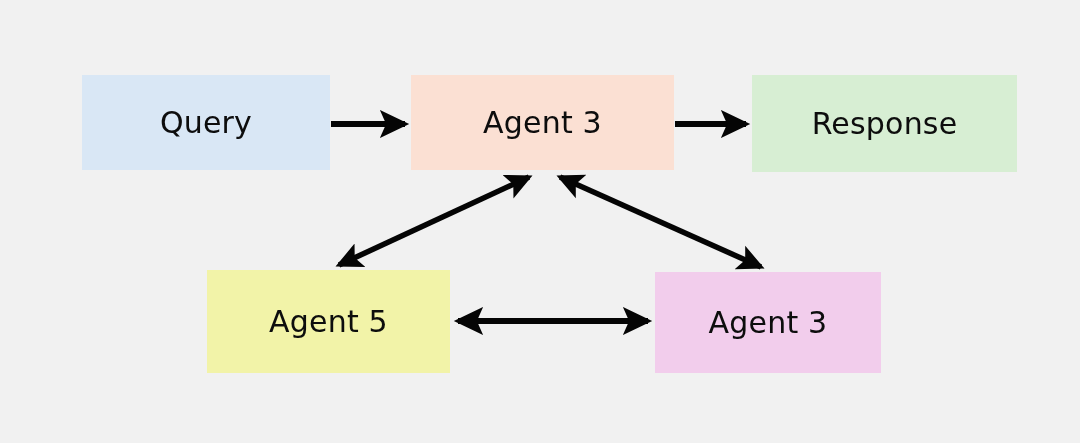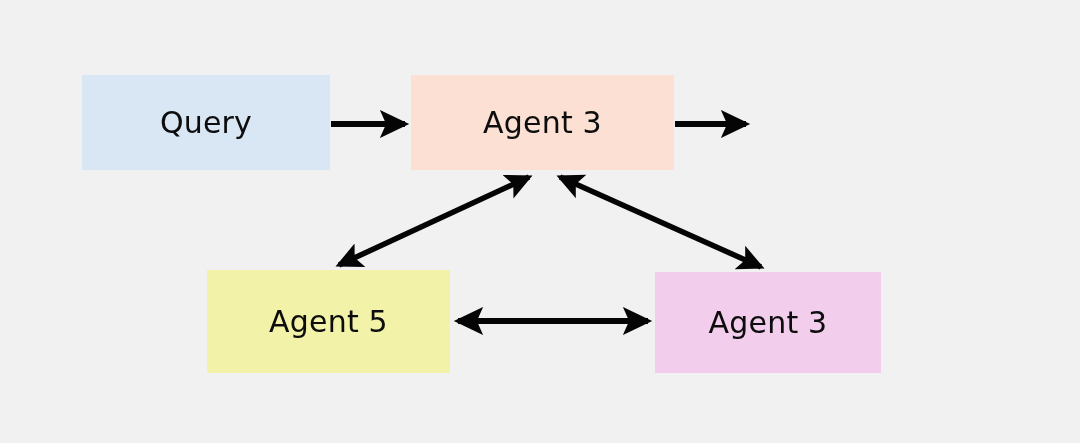--- a/index.html
+++ b/index.html
@@ -78,20 +78,23 @@
   </svg>
 
   <div class="node" id="node-query" style="left: 82px; top: 75px; width: 248px; height: 95px; background: rgb(217, 231, 245); color: rgb(13, 13, 13);">
     <span>Query</span>
   </div>
 
   <div class="node" id="node-agent1" style="left: 411px; top: 75px; width: 263px; height: 95px; background: rgb(251, 224, 211); color: rgb(13, 13, 13);">
     <span>Agent 3</span>
   </div>
 
+  <div class="node" id="node-response" style="left: 752px; top: 75px; width: 265px; height: 97px; background: rgb(215, 238, 211); color: rgb(13, 13, 13);">
+    <span>Response</span>
+  </div>
 
   <div class="node" id="node-agent2" style="left: 207px; top: 270px; width: 243px; height: 103px; background: rgb(242, 243, 168); color: rgb(13, 13, 13);">
     <span>Agent 5</span>
   </div>
 
   <div class="node" id="node-agent3" style="left: 655px; top: 272px; width: 226px; height: 101px; background: rgb(242, 205, 236); color: rgb(13, 13, 13); text-align: right;">
     <span>Agent 3</span>
   </div>
 
 </div>

